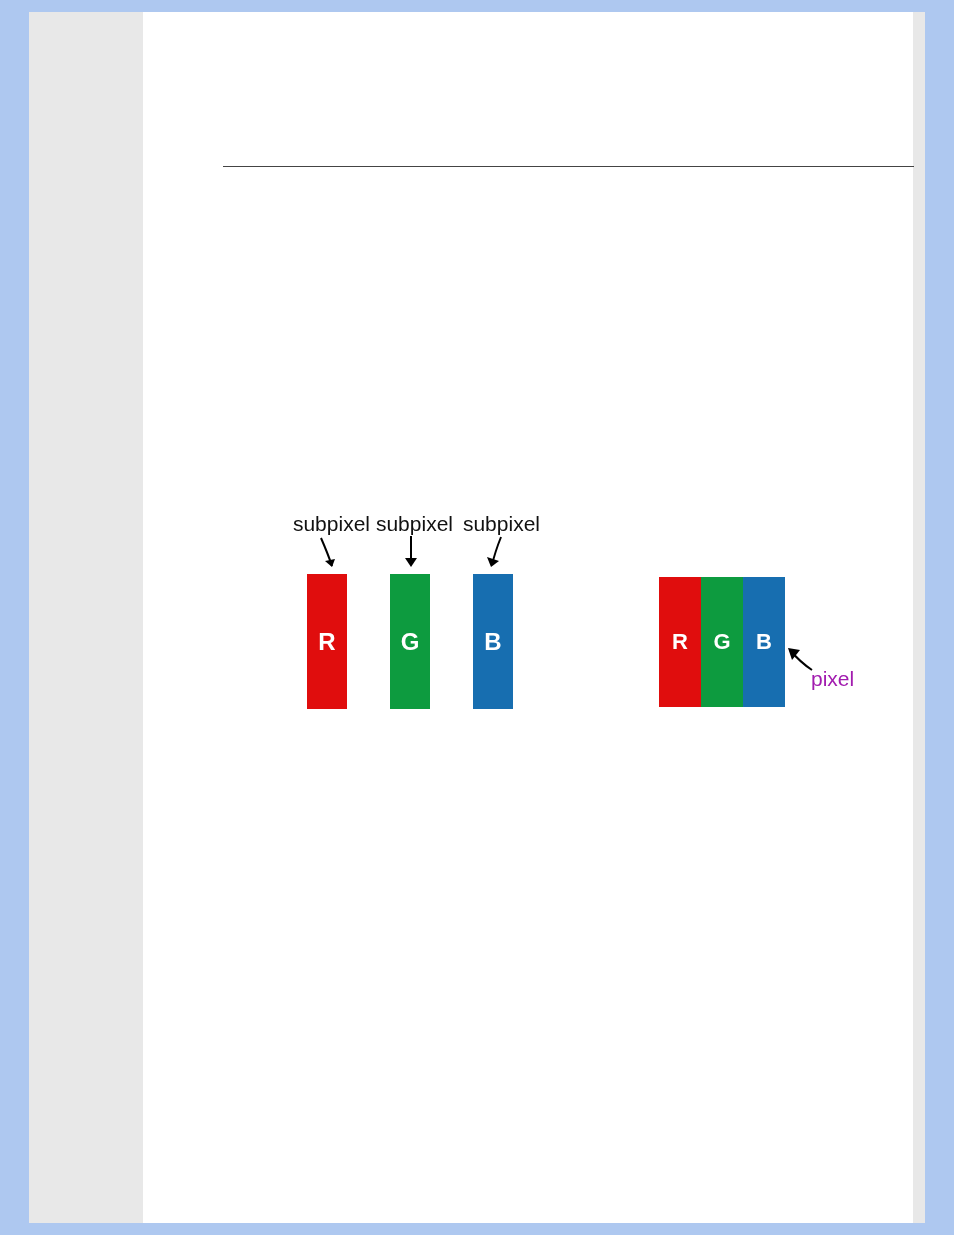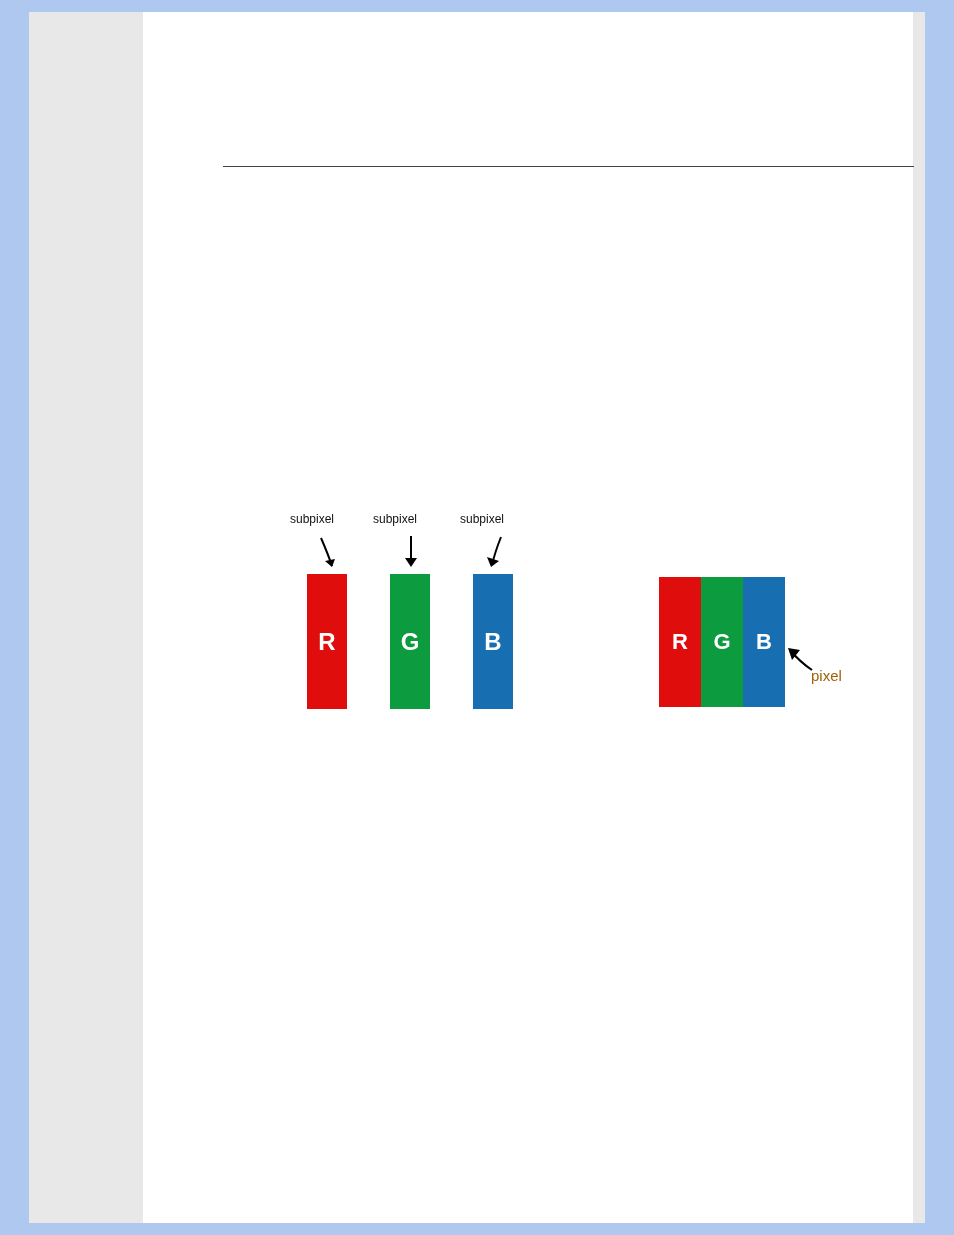--- a/index.html
+++ b/index.html
@@ -53,23 +53,23 @@
     font-size: 24px;
     text-align: center;
     line-height: 135px;
   }
   .bar.r { left: 164px; background: #e00d0d; }
   .bar.g { left: 247px; background: #0d9b3f; }
   .bar.b { left: 330px; background: #176eb0; }
   .sublabel {
     position: absolute;
     top: 500px;
-    font-size: 12px;
+    font-size: 21px;
     color: #111;
-    text-align: left;
+    text-align: right;
     width: 80px;
   }
   .sublabel.r { left: 147px; }
   .sublabel.g { left: 230px; }
   .sublabel.b { left: 317px; }
   .arrow-sub {
     position: absolute;
     top: 522px;
     width: 40px;
     height: 40px;
@@ -95,22 +95,22 @@
     text-align: center;
     line-height: 130px;
   }
   .pixel .seg.r { background: #e00d0d; }
   .pixel .seg.g { background: #0d9b3f; }
   .pixel .seg.b { background: #176eb0; }
   .pixel-label {
     position: absolute;
     left: 668px;
     top: 655px;
-    font-size: 15px;
-    color: #a16207;
+    font-size: 21px;
+    color: #a21caf;
   }
   .arrow-pixel {
     position: absolute;
     left: 639px;
     top: 628px;
     width: 35px;
     height: 35px;
   }
 </style>
 </head>

